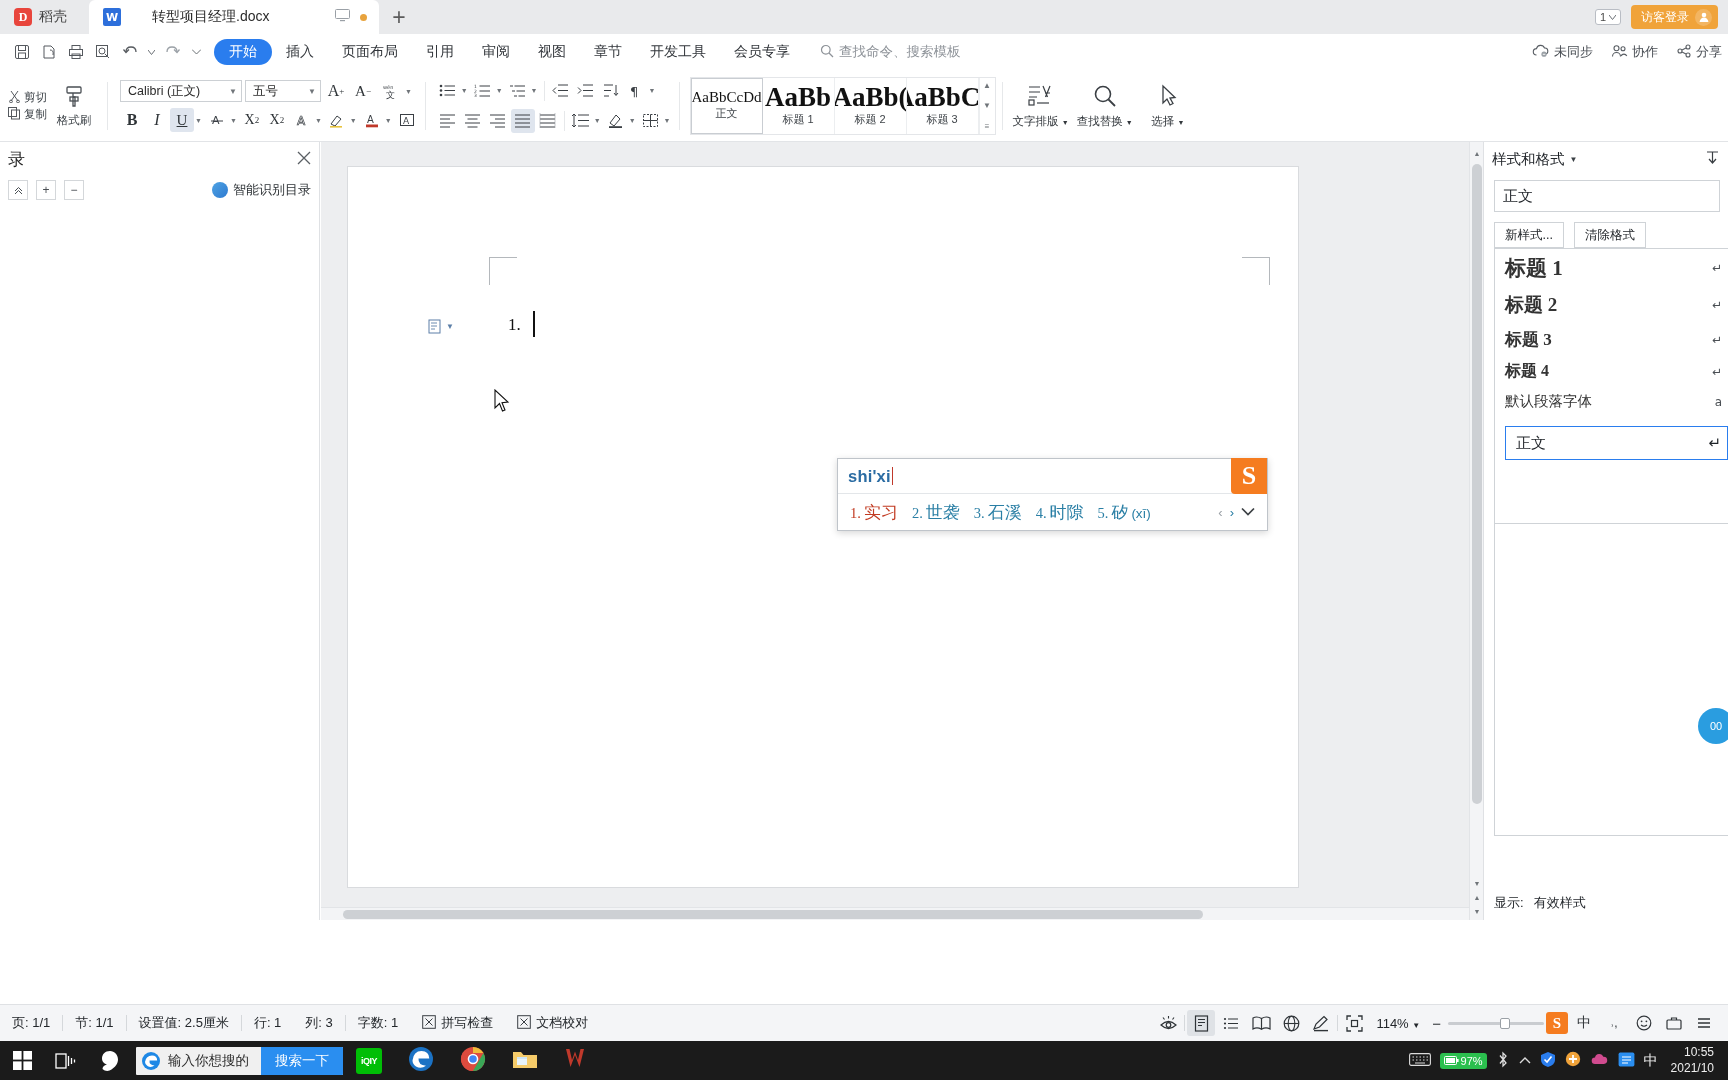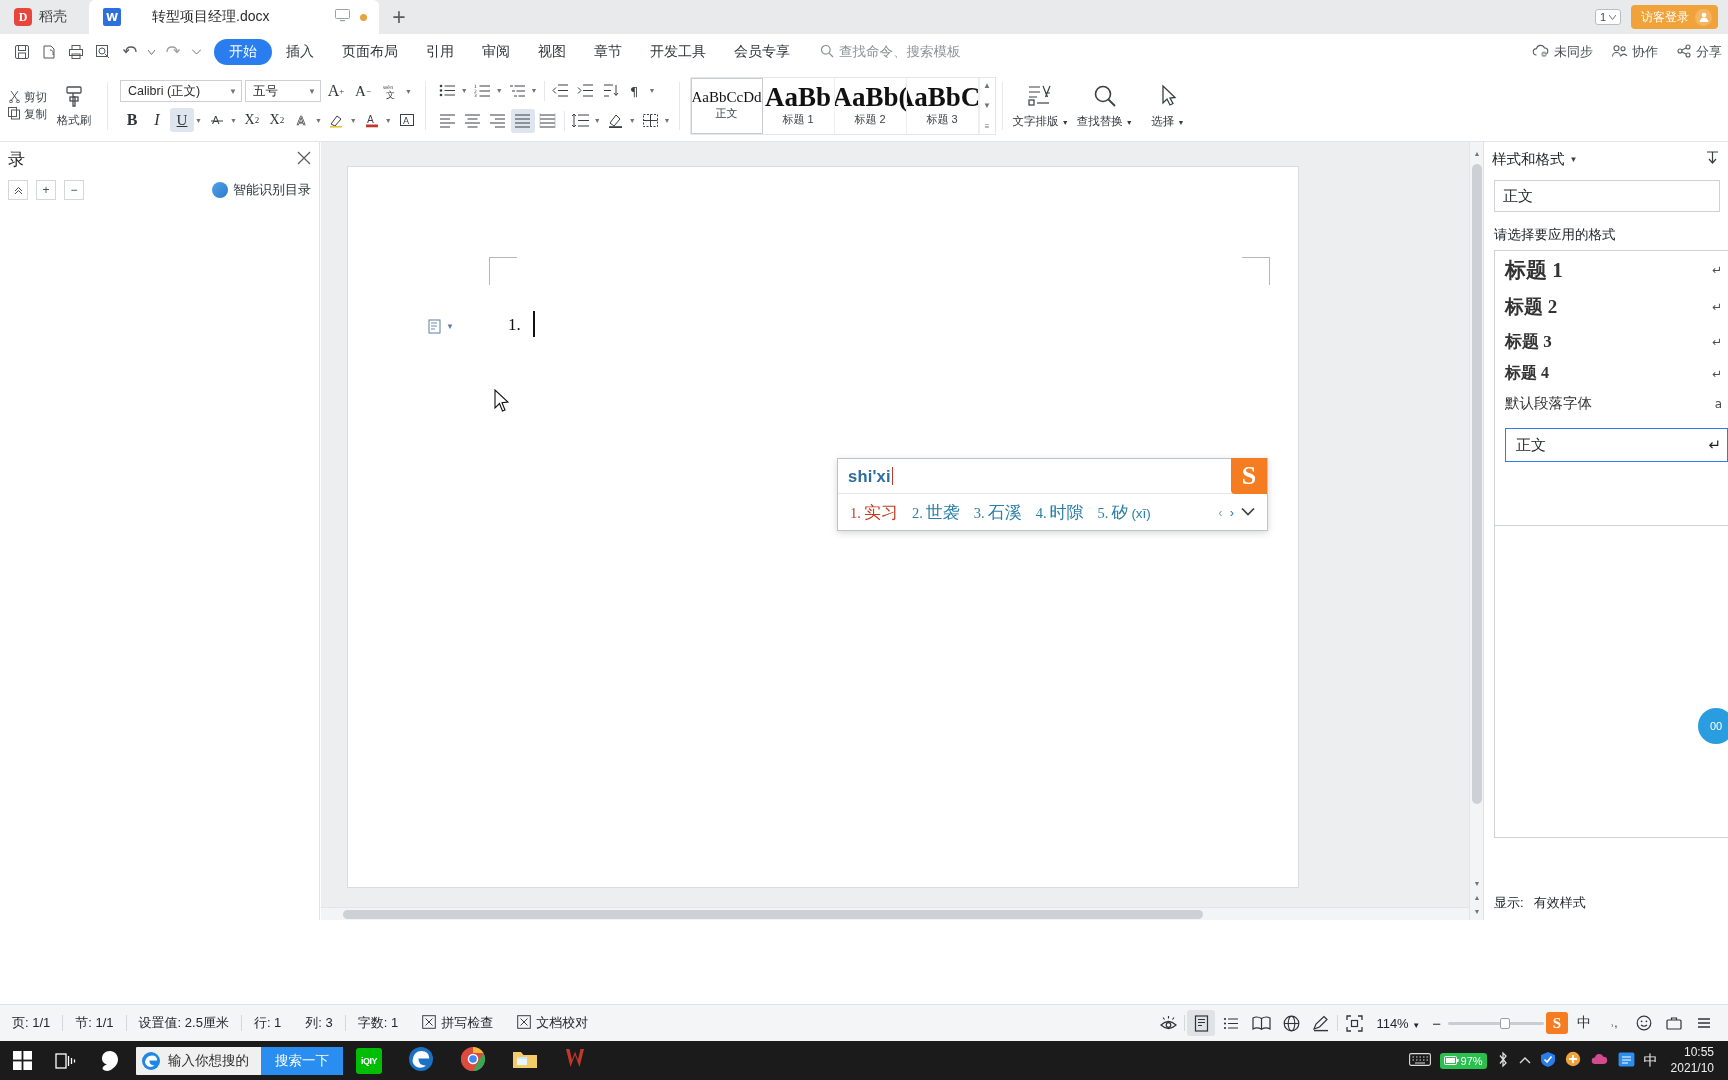--- a/index.html
+++ b/index.html
@@ -857,21 +857,24 @@
       <span style="font-size:8px;color:#3a3f44">▼</span>
       <span class="sp-pin">
         <svg width="15" height="15" viewBox="0 0 15 15">
             <path d="M2 2 H13 M7.5 2 V13 M4 9 L7.5 13 L11 9" fill="none" stroke="#3a3f44" stroke-width="1.2"></path>
           </svg>
       </span>
     </div>
     <div class="sp-cur">
       <span>正文</span>
     </div>
-    <div class="sp-label">请选择要应用的格式</div>
+    <div class="sp-btns">
+      <div class="sp-btn">新样式...</div>
+      <div class="sp-btn">清除格式</div>
+    </div>
     <div class="sp-list">
       <div class="sp-row h1r">
         <span class="nm">标题 1</span>
         <span class="ar">↵</span>
       </div>
       <div class="sp-row h2r">
         <span class="nm">标题 2</span>
         <span class="ar">↵</span>
       </div>
       <div class="sp-row h3r">

